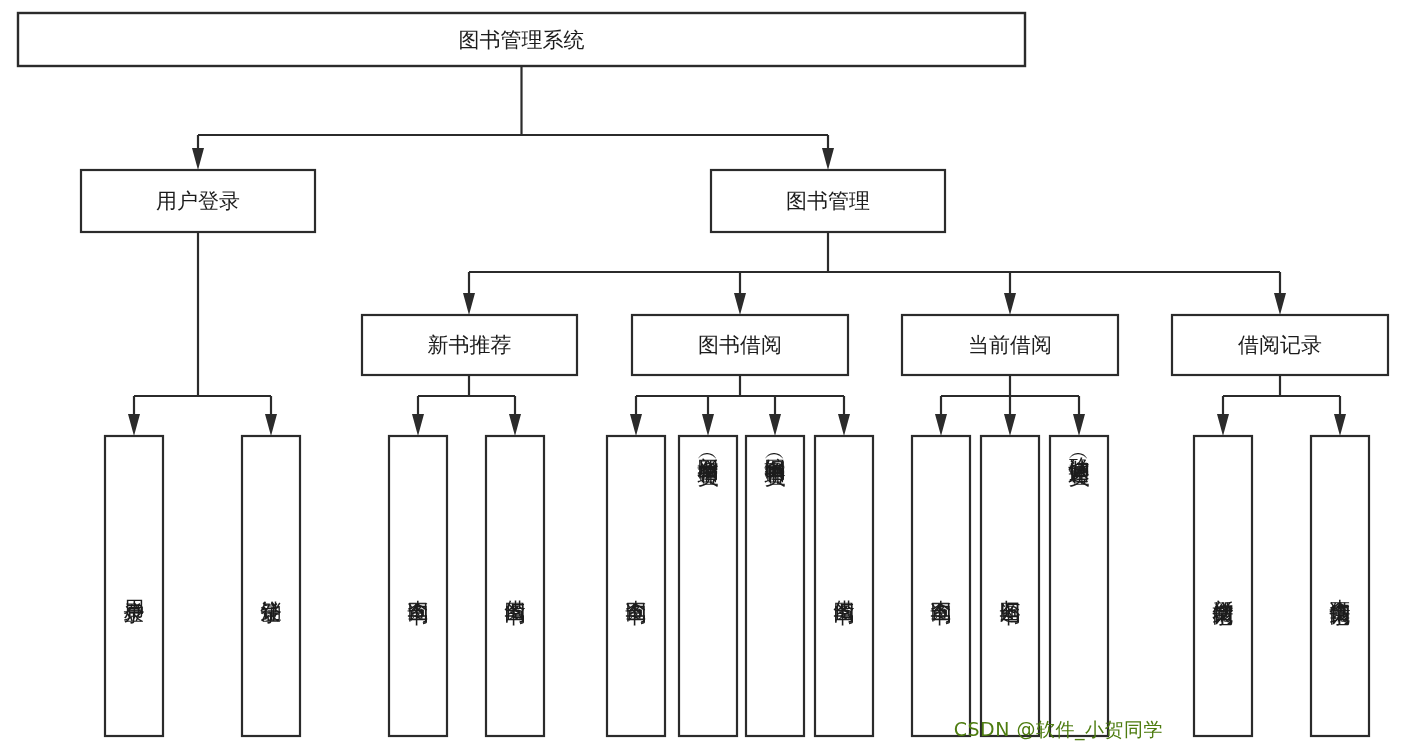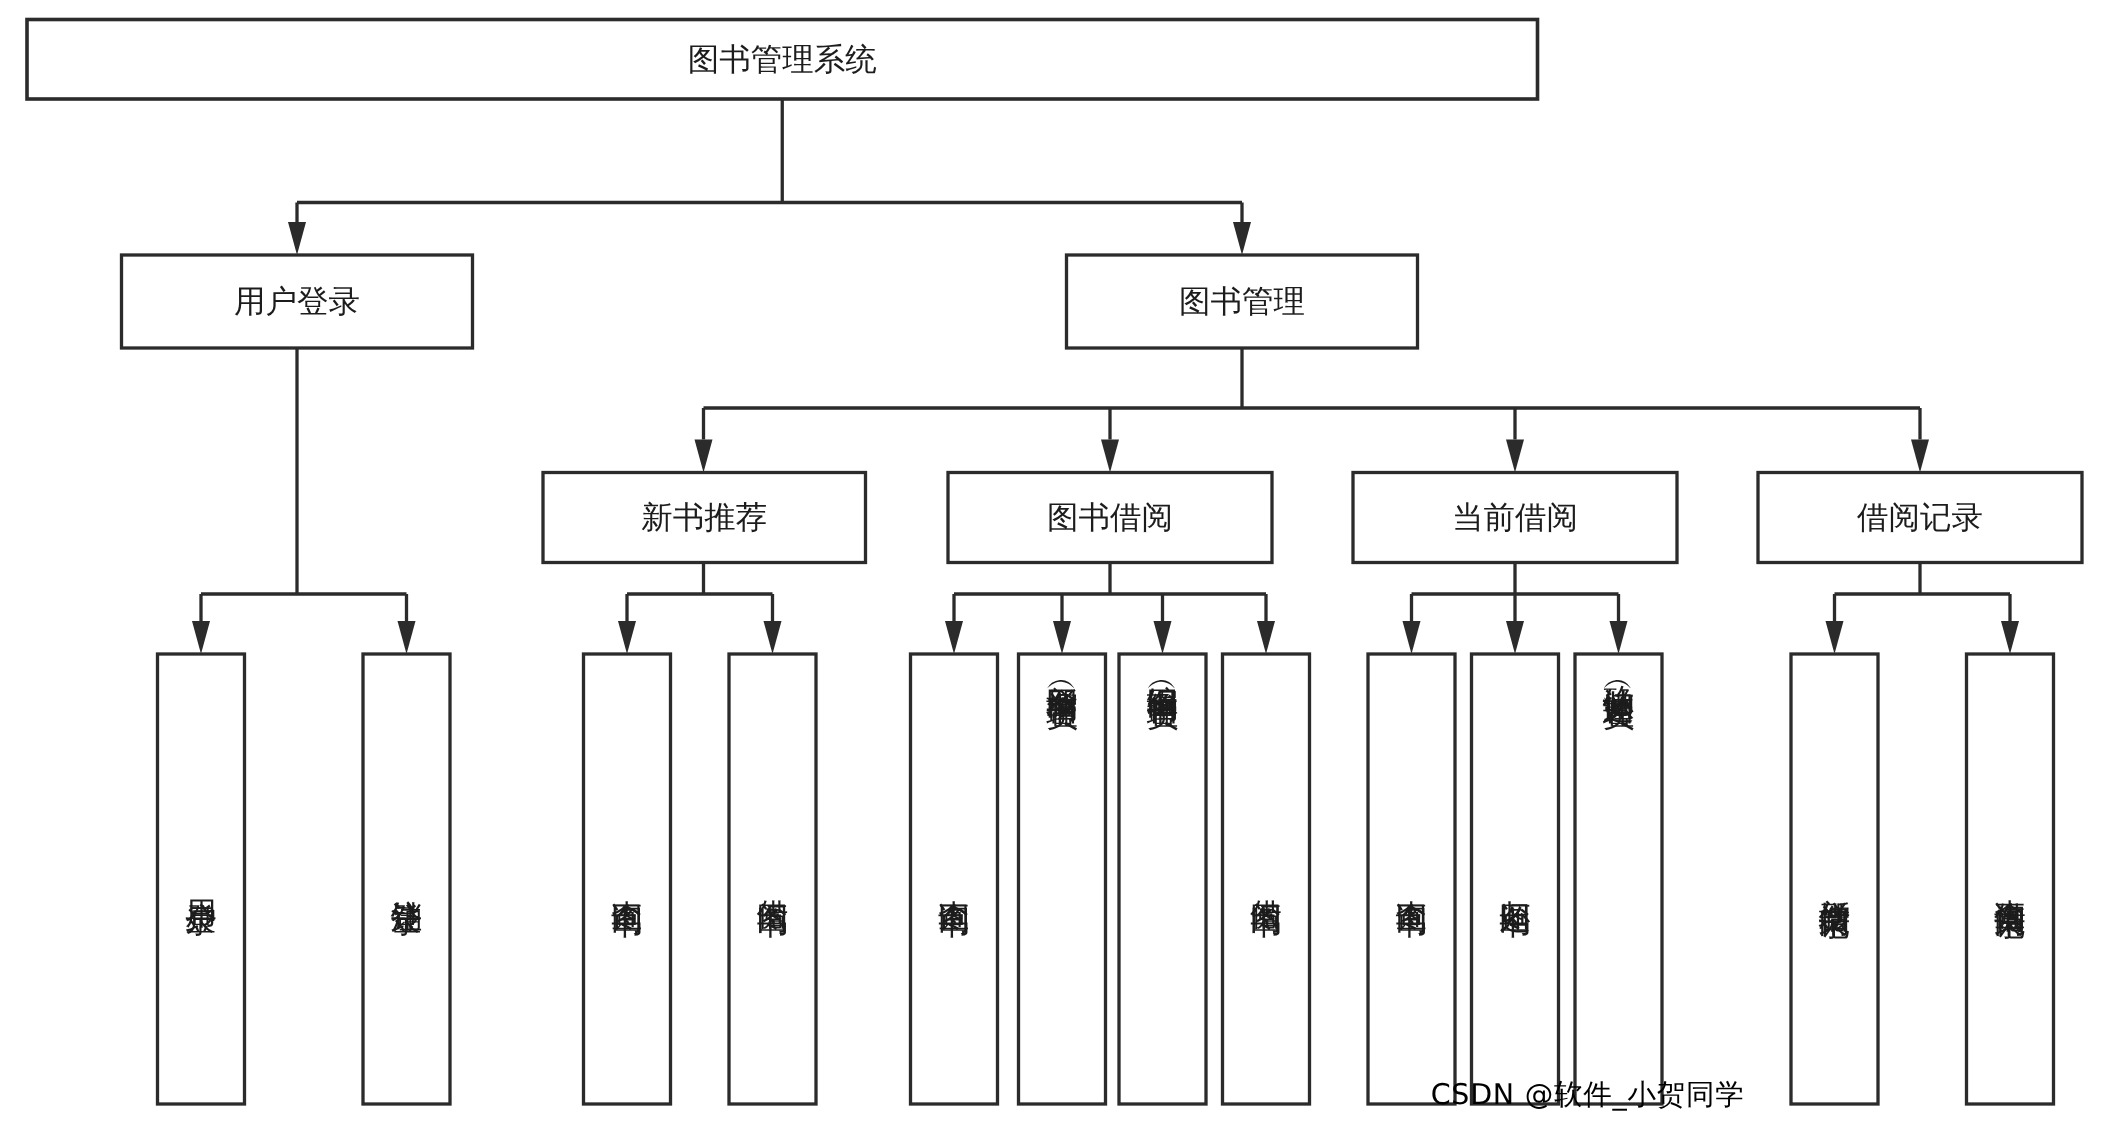--- a/index.html
+++ b/index.html
@@ -68,21 +68,21 @@
     letter-spacing: 1.5px;
     color: #1c1c1c;
     white-space: nowrap;
   }
   .watermark {
     position: absolute;
     right: 8px;
     bottom: 4px;
     font-family: "DejaVu Sans", "Liberation Sans", sans-serif;
     font-size: 19px;
-    color: #000000;
+    color: #4d7c0f;
     letter-spacing: 0.5px;
     white-space: nowrap;
   }
 </style>
 </head>
 <body>
 
 <div id="diagram-root">
 
   <svg id="tree-svg" viewBox="0 0 1405 747">

